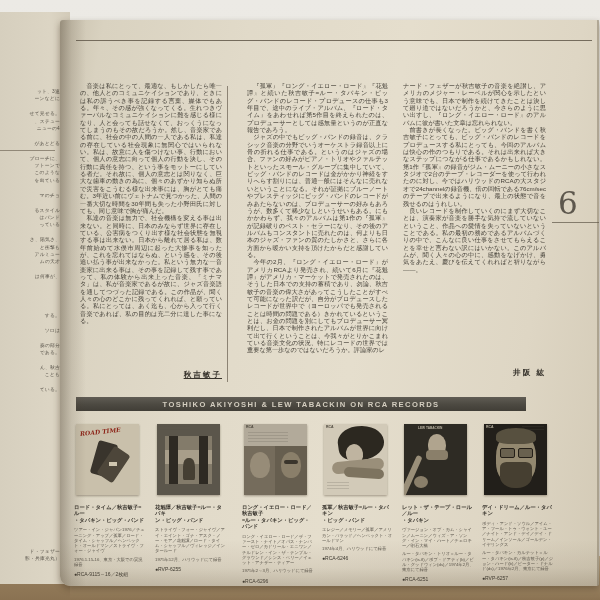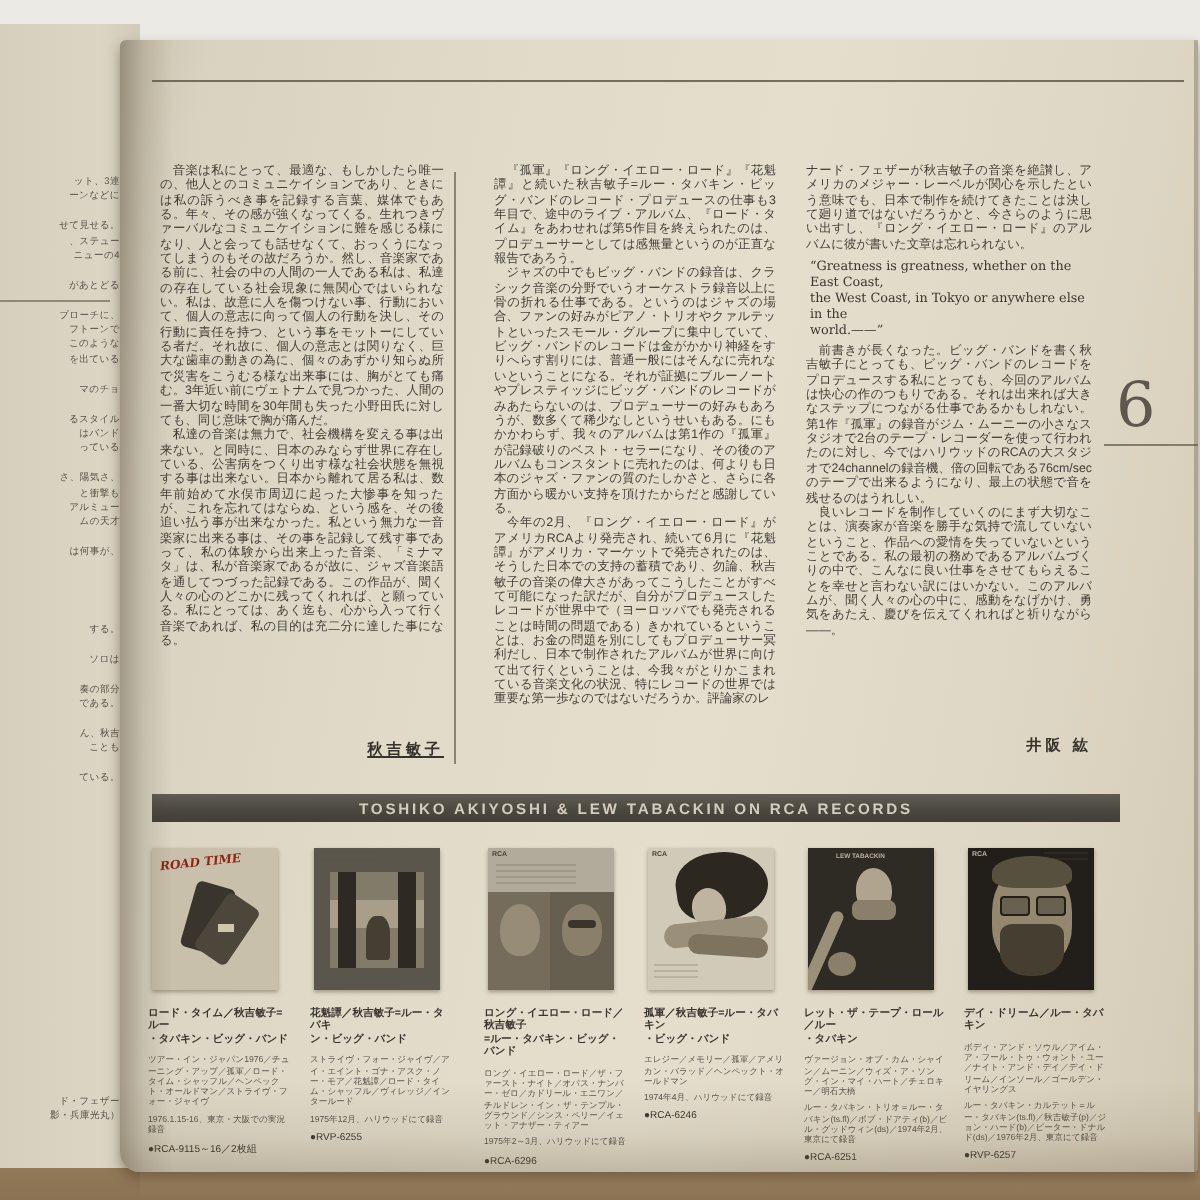--- a/index.html
+++ b/index.html
@@ -43,21 +43,21 @@
   .col-c .grow{flex:1;overflow:hidden;}
   .vrule{position:absolute;left:167px;top:66px;width:1px;height:296px;background:#8c8374;}
   .quote{font-family:"DejaVu Serif",serif;font-size:6.4px;line-height:8px;white-space:pre-line;
     color:#3c3830;margin:3px 0 3px 2px;text-align:left;}
   .sig{position:absolute;width:142px;text-align:right;font-size:7.6px;font-weight:bold;
     letter-spacing:2px;color:#37332c;}
   .sig-a{left:20px;top:350px;text-decoration:underline;}
   .sig-c{left:344px;top:348px;}
 
   
-  .banner{position:absolute;left:16px;top:377px;width:484px;height:14px;
+  .banner{position:absolute;left:16px;top:377px;width:450px;height:14px;
     background:linear-gradient(180deg,#605c54 0%,#4c4941 55%,#413e37 100%);
     color:#d3cdbf;font-size:7.6px;font-weight:bold;letter-spacing:1.4px;
     display:flex;align-items:center;justify-content:center;}
 
   
   .album{position:absolute;top:404px;width:72px;}
   .cover{position:relative;width:63px;height:71px;margin-left:2px;overflow:hidden;
     box-shadow:0 1px 2px rgba(60,48,30,.4);}
   .shape{position:absolute;}
   .cover-label{position:absolute;font-weight:bold;}
@@ -130,23 +130,20 @@
 
     <div class="col col-a">　音楽は私にとって、最適な、もしかしたら唯一の、他人とのコミュニケイションであり、ときには私の訴うべき事を記録する言葉、媒体でもある。年々、その感が強くなってくる。生れつきヴァーバルなコミュニケイションに難を感じる様になり、人と会っても話せなくて、おっくうになってしまうのもその故だろうか。然し、音楽家である前に、社会の中の人間の一人である私は、私達の存在している社会現象に無関心ではいられない。私は、故意に人を傷つけない事、行動において、個人の意志に向って個人の行動を決し、その行動に責任を持つ、という事をモットーにしている者だ。それ故に、個人の意志とは関りなく、巨大な歯車の動きの為に、個々のあずかり知らぬ所で災害をこうむる様な出来事には、胸がとても痛む。3年近い前にヴェトナムで見つかった、人間の一番大切な時間を30年間も失った小野田氏に対しても、同じ意味で胸が痛んだ。
 　私達の音楽は無力で、社会機構を変える事は出来ない。と同時に、日本のみならず世界に存在している、公害病をつくり出す様な社会状態を無視する事は出来ない。日本から離れて居る私は、数年前始めて水俣市周辺に起った大惨事を知ったが、これを忘れてはならぬ、という感を、その後追い払う事が出来なかった。私という無力な一音楽家に出来る事は、その事を記録して残す事であって、私の体験から出来上った音楽、「ミナマタ」は、私が音楽家であるが故に、ジャズ音楽語を通してつづった記録である。この作品が、聞く人々の心のどこかに残ってくれれば、と願っている。私にとっては、あく迄も、心から入って行く音楽であれば、私の目的は充二分に達した事になる。</div>
     <div class="vrule"></div>
     <div class="col col-b">　『孤軍』『ロング・イエロー・ロード』『花魁譚』と続いた秋吉敏子=ルー・タバキン・ビッグ・バンドのレコード・プロデュースの仕事も3年目で、途中のライブ・アルバム、『ロード・タイム』をあわせれば第5作目を終えられたのは、プロデューサーとしては感無量というのが正直な報告であろう。
 　ジャズの中でもビッグ・バンドの録音は、クラシック音楽の分野でいうオーケストラ録音以上に骨の折れる仕事である。というのはジャズの場合、ファンの好みがピアノ・トリオやクァルテットといったスモール・グループに集中していて、ビッグ・バンドのレコードは金がかかり神経をすりへらす割りには、普通一般にはそんなに売れないということになる。それが証拠にブルーノートやプレスティッジにビッグ・バンドのレコードがみあたらないのは、プロデューサーの好みもあろうが、数多くて稀少なしというせいもある。にもかかわらず、我々のアルバムは第1作の『孤軍』が記録破りのベスト・セラーになり、その後のアルバムもコンスタントに売れたのは、何よりも日本のジャズ・ファンの質のたしかさと、さらに各方面から暖かい支持を頂けたからだと感謝している。
 　今年の2月、『ロング・イエロー・ロード』がアメリカRCAより発売され、続いて6月に『花魁譚』がアメリカ・マーケットで発売されたのは、そうした日本での支持の蓄積であり、勿論、秋吉敏子の音楽の偉大さがあってこうしたことがすべて可能になった訳だが、自分がプロデュースしたレコードが世界中で（ヨーロッパでも発売されることは時間の問題である）きかれているということは、お金の問題を別にしてもプロデューサー冥利だし、日本で制作されたアルバムが世界に向けて出て行くということは、今我々がとりかこまれている音楽文化の状況、特にレコードの世界では重要な第一歩なのではないだろうか。評論家のレ</div>
 
     <div class="col col-c">
       <div class="cpart">ナード・フェザーが秋吉敏子の音楽を絶讃し、アメリカのメジャー・レーベルが関心を示したという意味でも、日本で制作を続けてきたことは決して廻り道ではないだろうかと、今さらのように思い出すし、『ロング・イエロー・ロード』のアルバムに彼が書いた文章は忘れられない。</div>
-      <div class="quote">“Greatness is greatness, whether on the East Coast,
-the West Coast, in Tokyo or anywhere else in the
-world.——”</div>
       <div class="cpart grow">　前書きが長くなった。ビッグ・バンドを書く秋吉敏子にとっても、ビッグ・バンドのレコードをプロデュースする私にとっても、今回のアルバムは快心の作のつもりである。それは出来れば大きなステップにつながる仕事であるかもしれない。第1作『孤軍』の録音がジム・ムーニーの小さなスタジオで2台のテープ・レコーダーを使って行われたのに対し、今ではハリウッドのRCAの大スタジオで24channelの録音機、倍の回転である76cm/secのテープで出来るようになり、最上の状態で音を残せるのはうれしい。
 　良いレコードを制作していくのにまず大切なことは、演奏家が音楽を勝手な気持で流していないということ、作品への愛情を失っていないということである。私の最初の務めであるアルバムづくりの中で、こんなに良い仕事をさせてもらえることを幸せと言わない訳にはいかない。このアルバムが、聞く人々の心の中に、感動をなげかけ、勇気をあたえ、慶びを伝えてくれればと祈りながら——。</div>
     </div>
 
     <div class="sig sig-a">秋吉敏子</div>
     <div class="sig sig-c">井阪 紘</div>
 
     <div class="banner">TOSHIKO AKIYOSHI &amp; LEW TABACKIN ON RCA RECORDS</div>
 
     <div class="album" style="left:14px">

